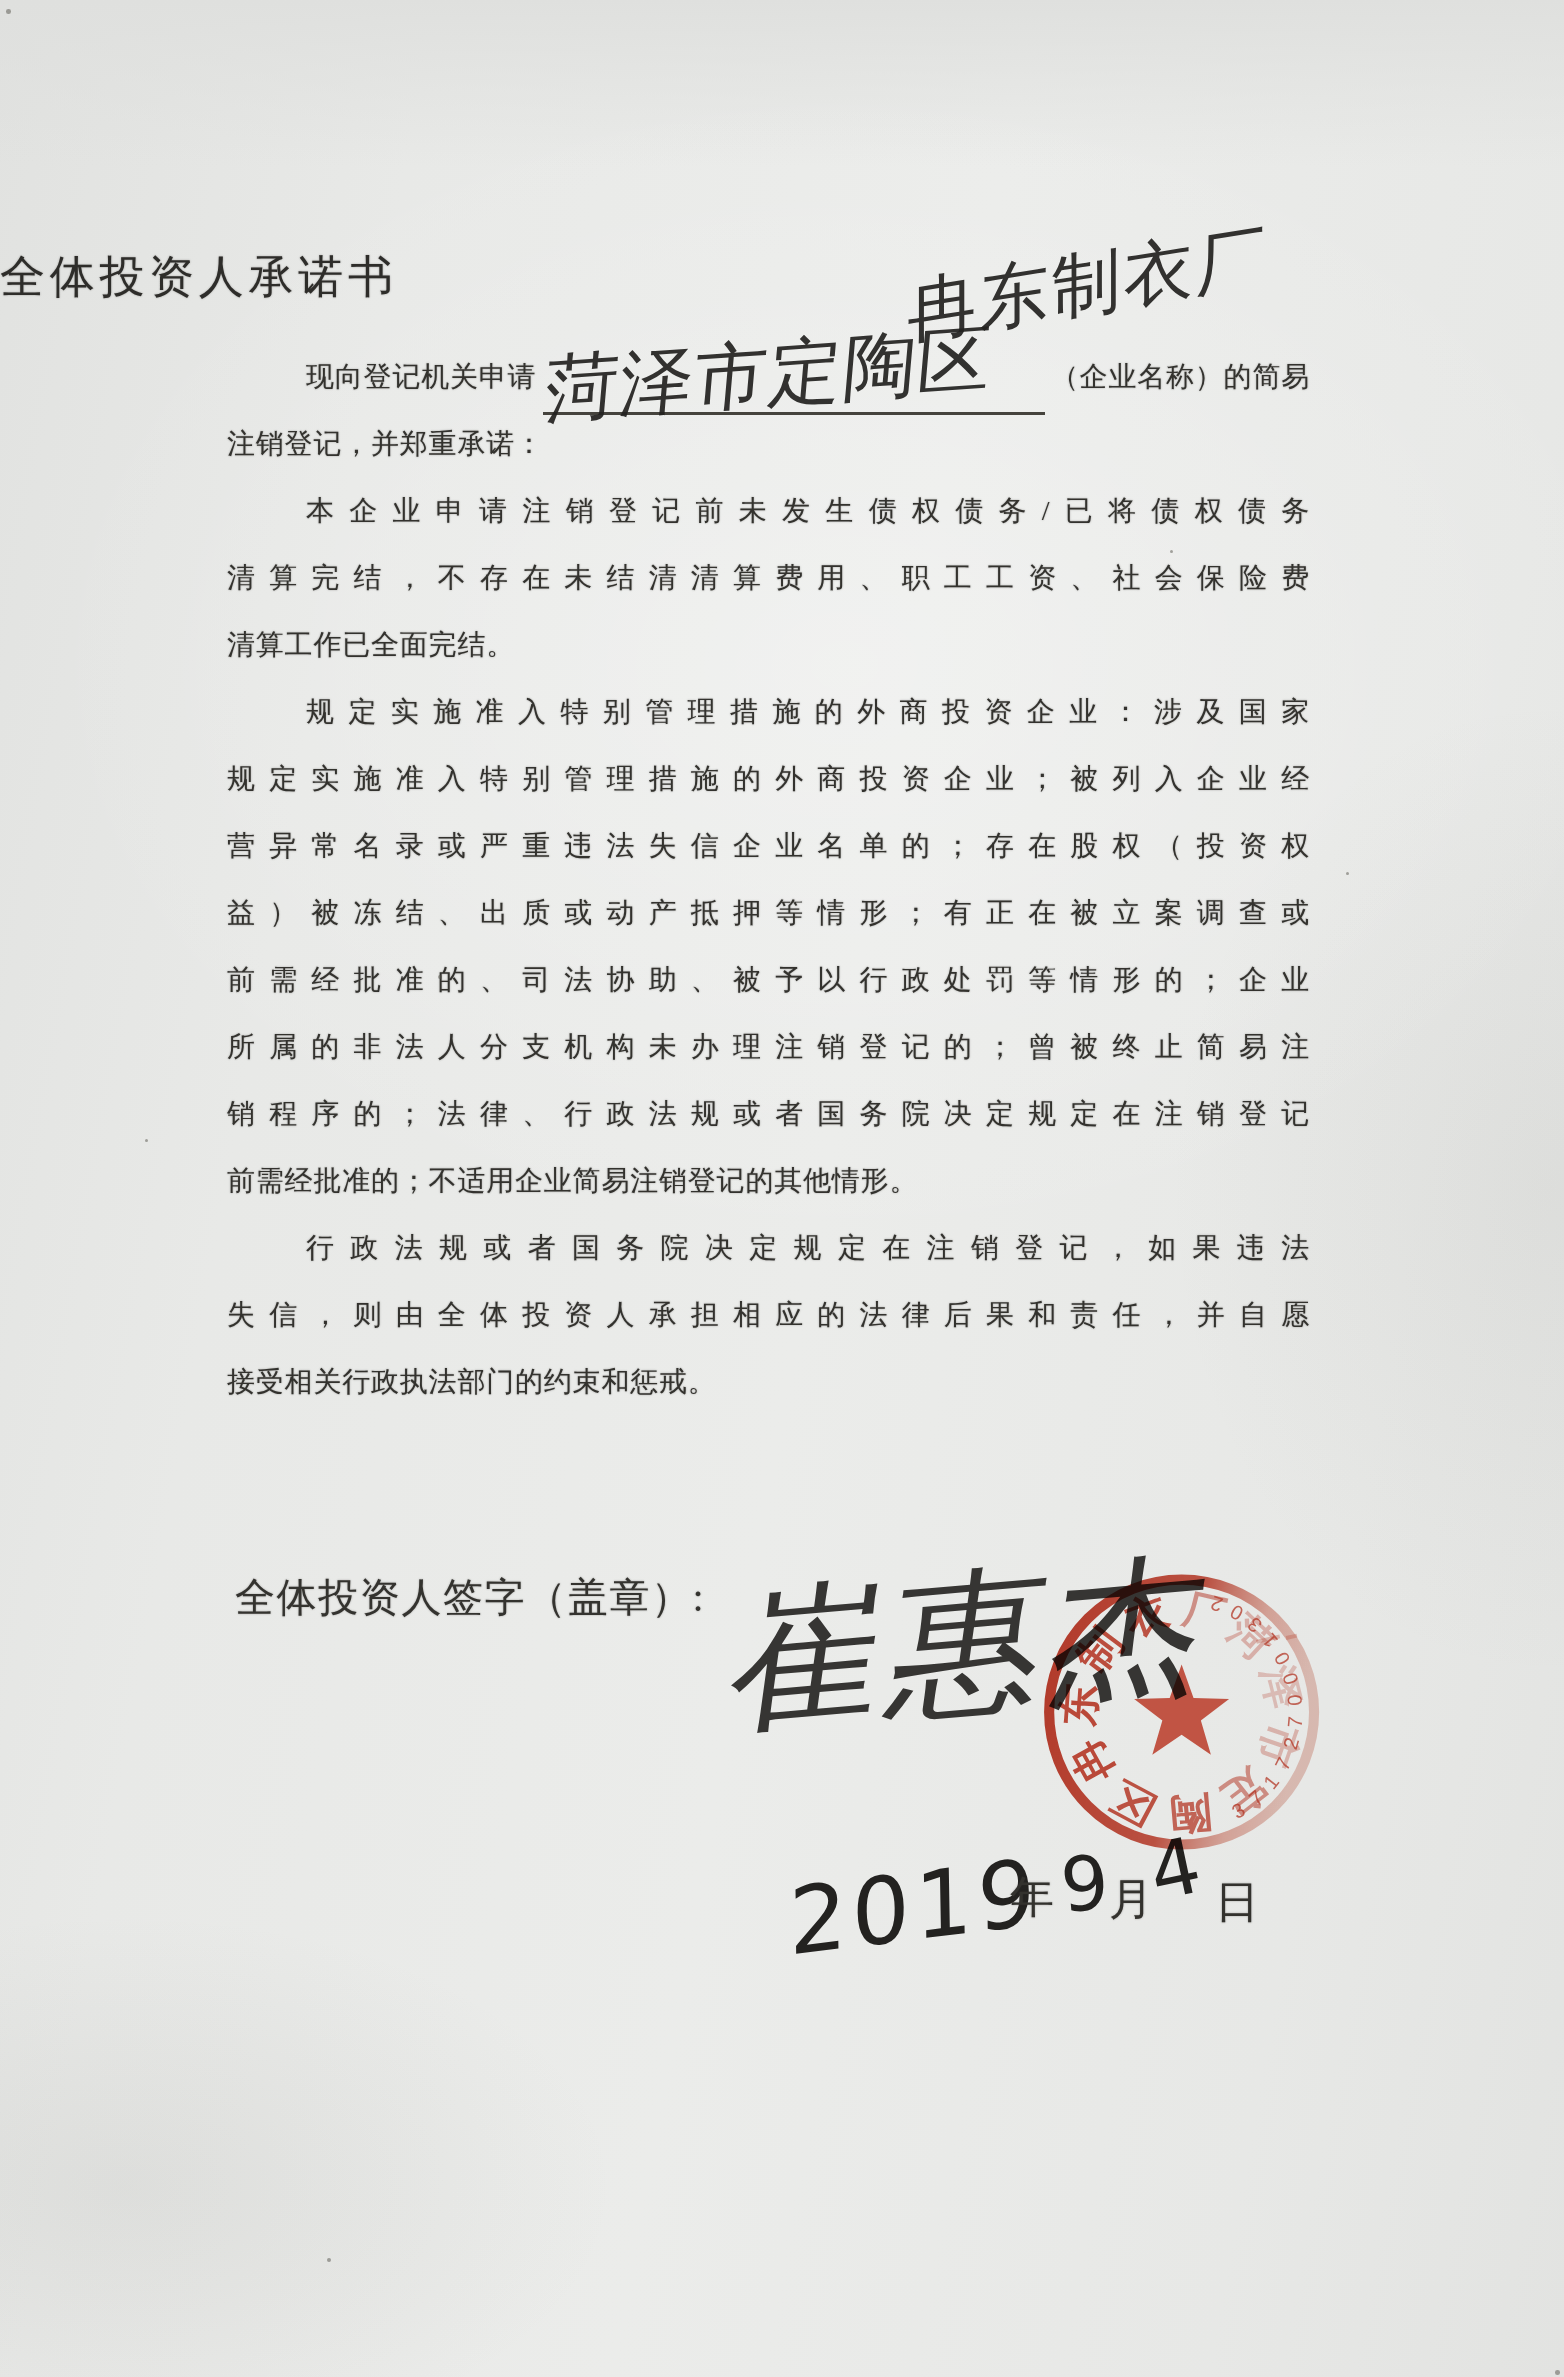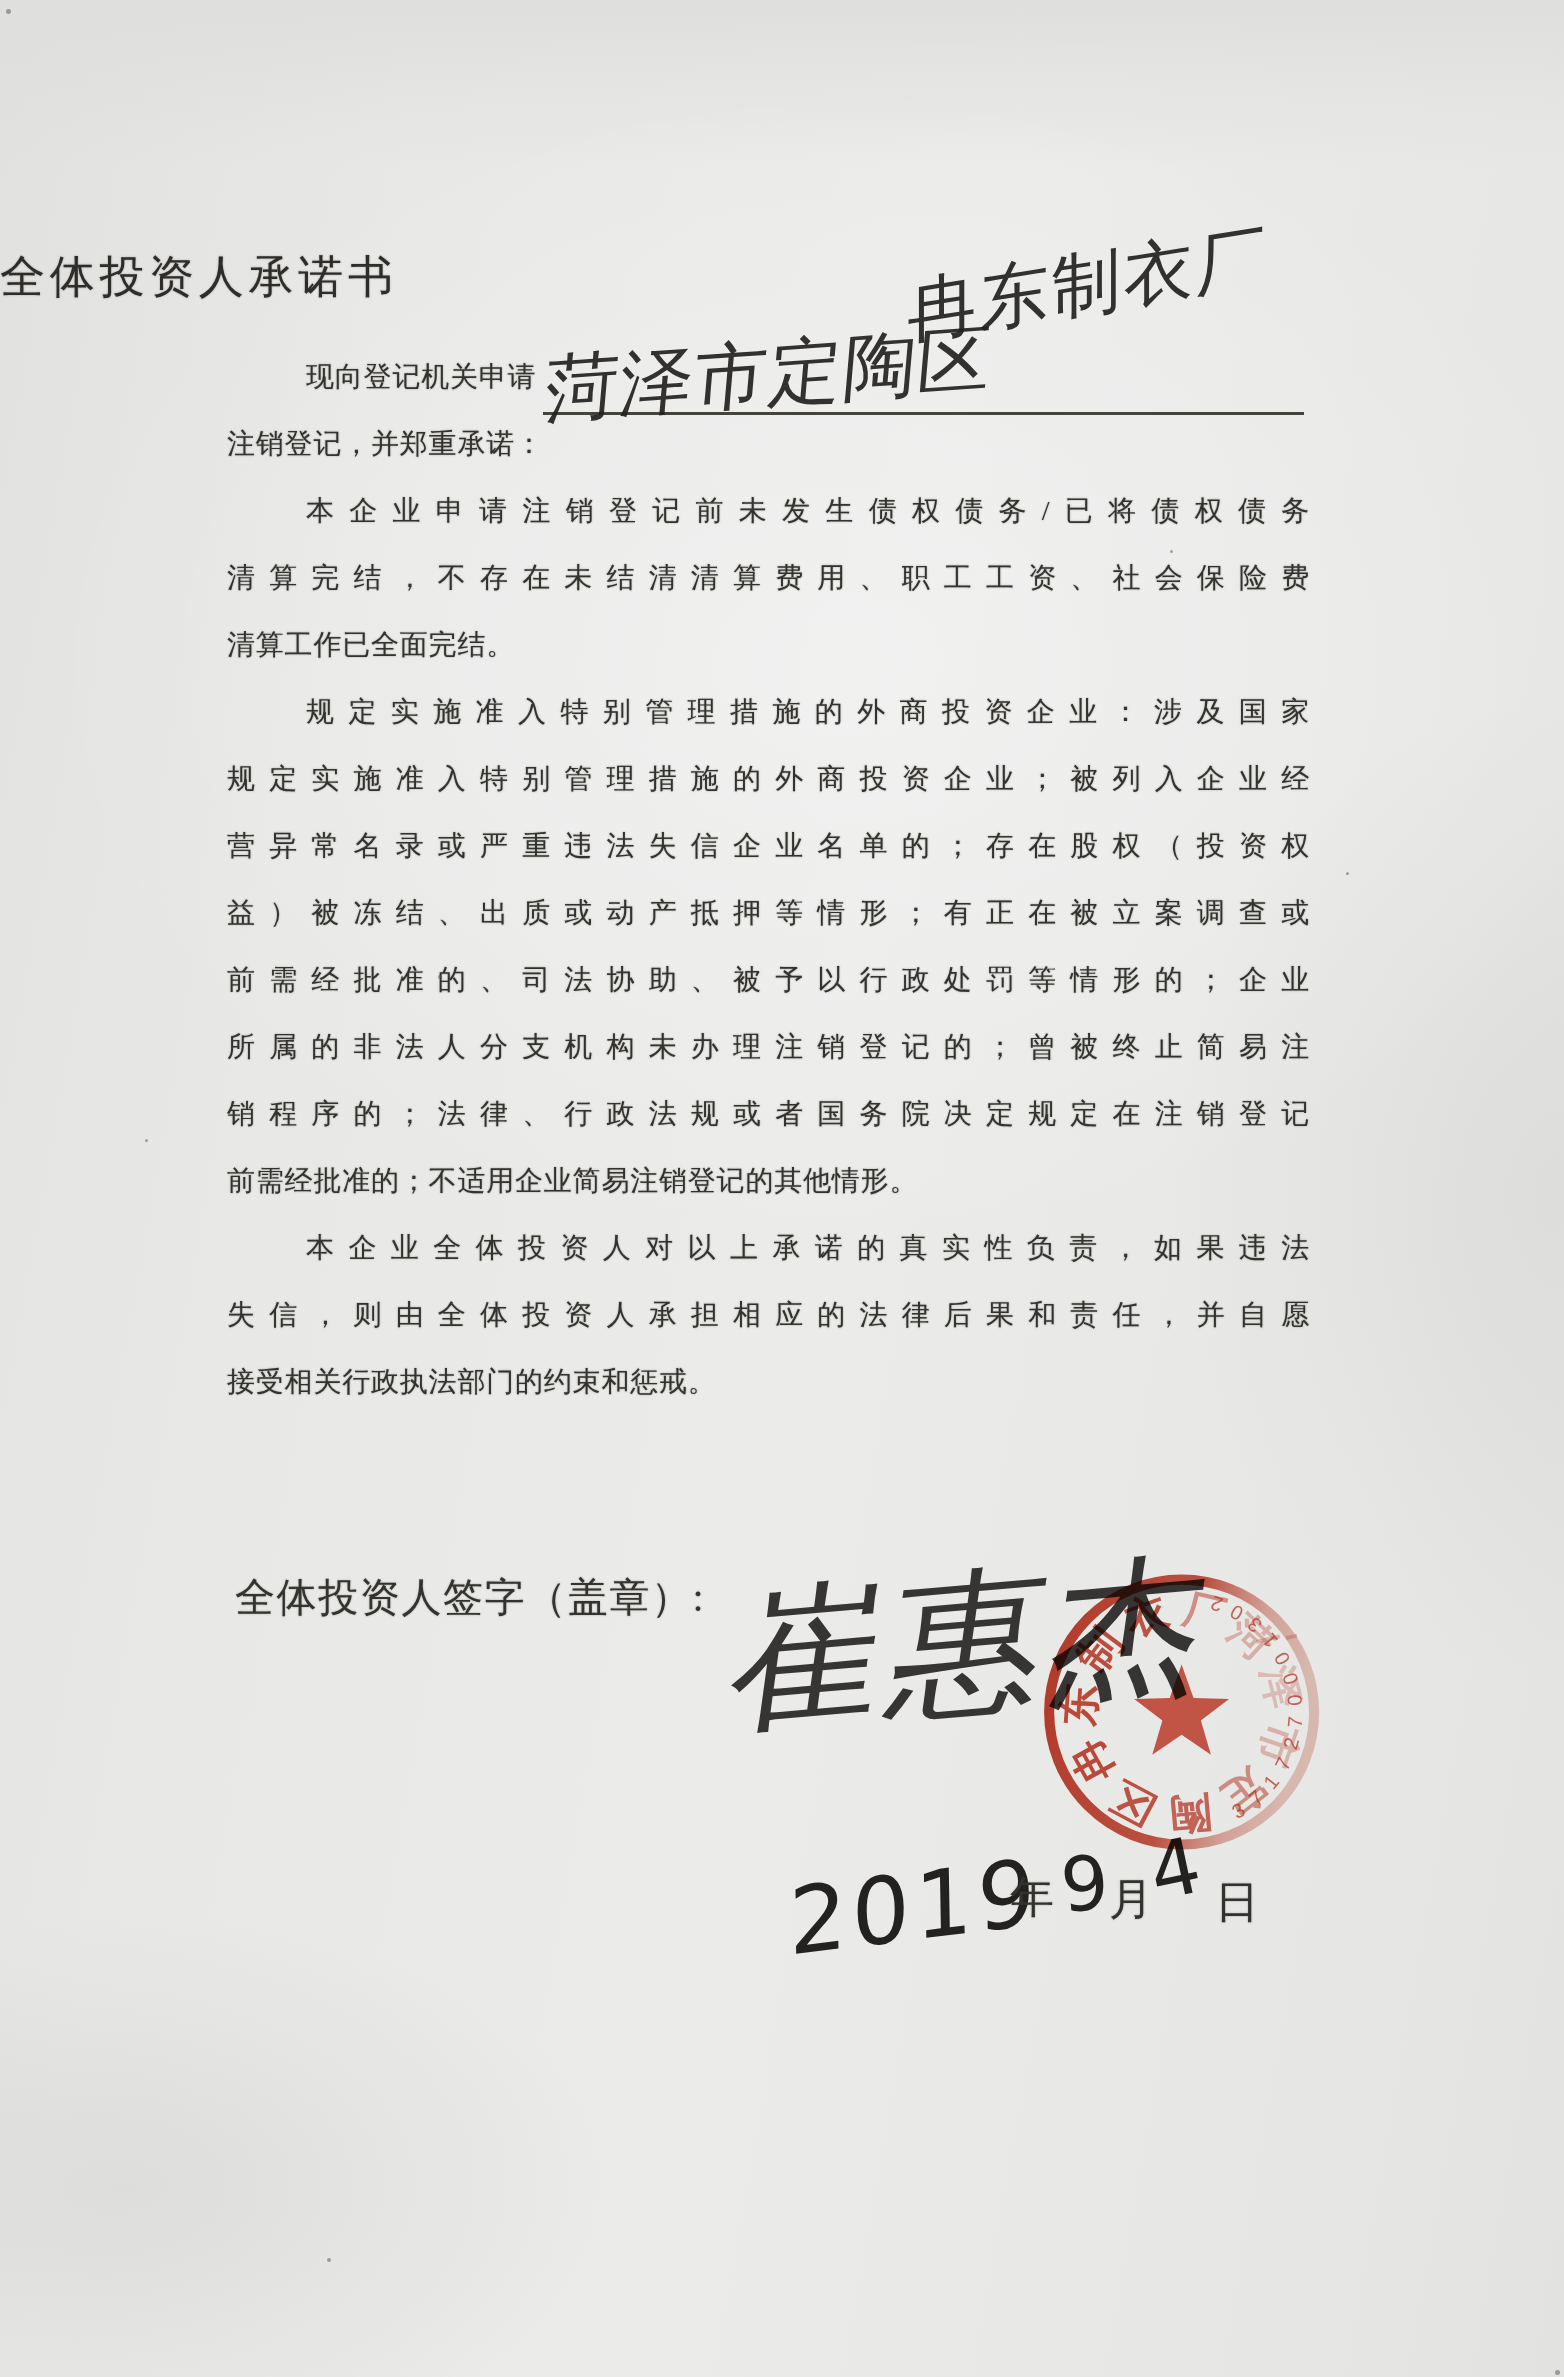--- a/index.html
+++ b/index.html
@@ -55,35 +55,36 @@
 
 <div class="page">
   <div class="sheen"></div>
 
   <div class="title ink">全体投资人承诺书</div>
 
   <div class="bodytext">
     <div class="line first ink">
       <span class="seg lead">现向登记机关申请</span>
       <span class="blank-underline"></span>
+      <span class="seg">（企业名称）的简易</span>
     </div>
     <div class="line ink">注销登记，并郑重承诺：</div>
     <div>
         <div class="line ink justify ind">本企业申请注销登记前未发生债权债务/已将债权债务</div>
         <div class="line ink justify">清算完结，不存在未结清清算费用、职工工资、社会保险费</div>
         <div class="line ink">清算工作已全面完结。</div>
         <div class="line ink justify ind">规定实施准入特别管理措施的外商投资企业：涉及国家</div>
         <div class="line ink justify">规定实施准入特别管理措施的外商投资企业；被列入企业经</div>
         <div class="line ink justify">营异常名录或严重违法失信企业名单的；存在股权（投资权</div>
         <div class="line ink justify">益）被冻结、出质或动产抵押等情形；有正在被立案调查或</div>
         <div class="line ink justify">前需经批准的、司法协助、被予以行政处罚等情形的；企业</div>
         <div class="line ink justify">所属的非法人分支机构未办理注销登记的；曾被终止简易注</div>
         <div class="line ink justify">销程序的；法律、行政法规或者国务院决定规定在注销登记</div>
         <div class="line ink">前需经批准的；不适用企业简易注销登记的其他情形。</div>
-        <div class="line ink justify ind">本企业全体投资人对以上承诺的真实性负责，如果违法</div>
+        <div class="line ink justify ind">行政法规或者国务院决定规定在注销登记，如果违法</div>
         <div class="line ink justify">失信，则由全体投资人承担相应的法律后果和责任，并自愿</div>
         <div class="line ink">接受相关行政执法部门的约束和惩戒。</div>
       </div>
   </div>
 
   <div class="hw hw-company1">菏泽市定陶区</div>
   <div class="hw hw-company2">冉东制衣厂</div>
 
   <div class="sig-label ink">全体投资人签字（盖章）:</div>
   <div class="hw hw-signature">崔惠杰</div>

